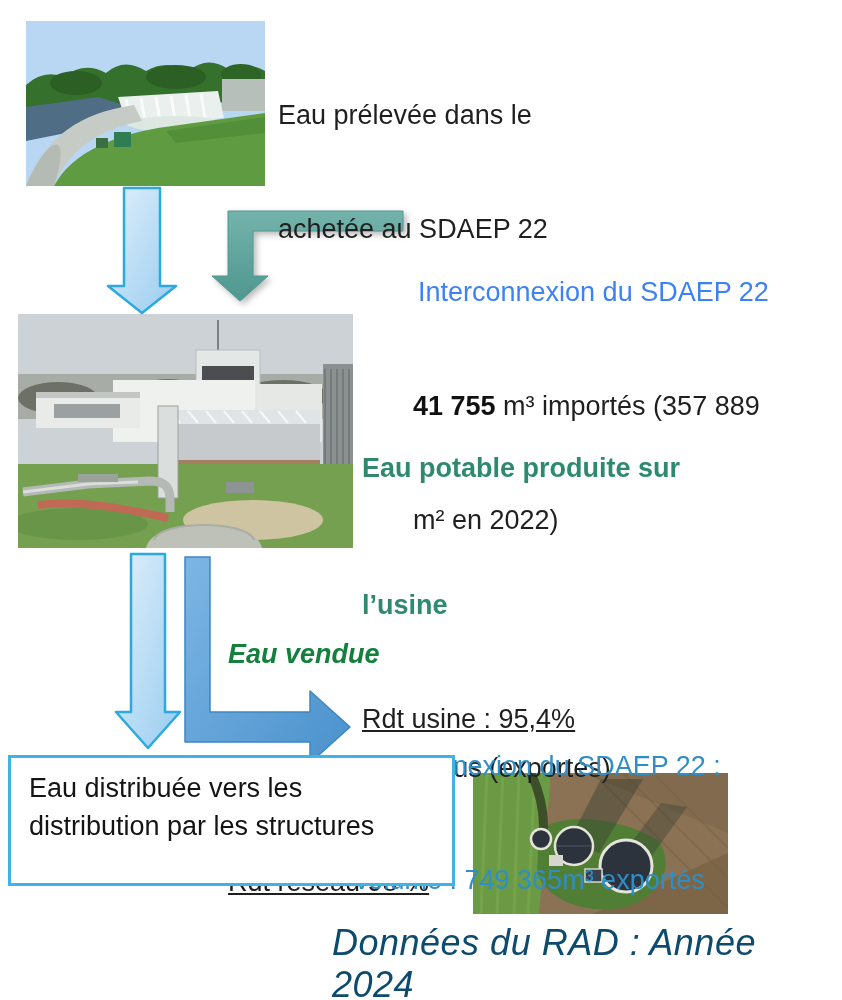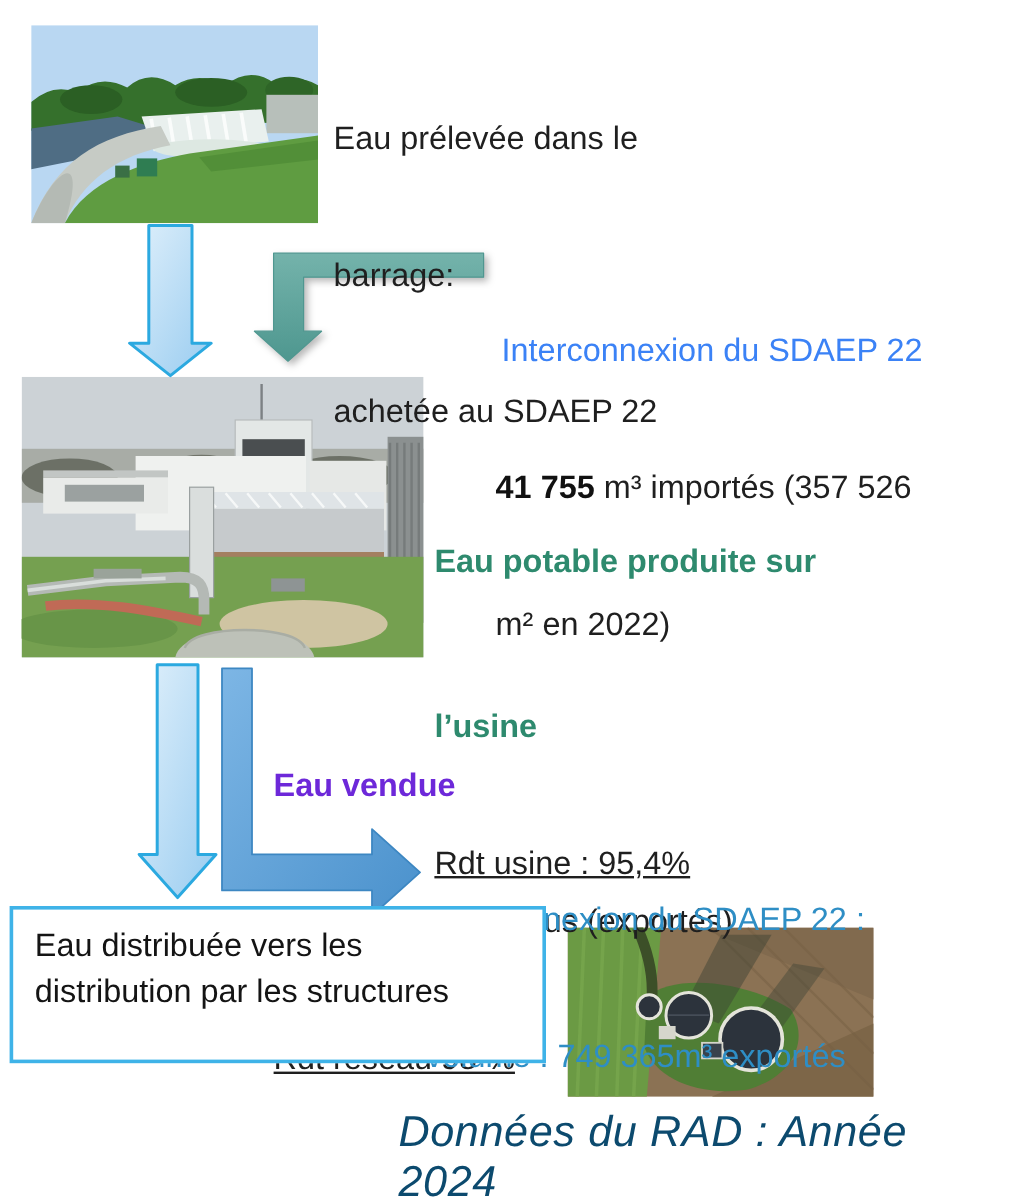--- a/index.html
+++ b/index.html
@@ -7,21 +7,21 @@
     position:relative;width:842px;height:1000px;background:#ffffff;overflow:hidden;
     font-family:"Liberation Sans","DejaVu Sans",sans-serif;color:#1f1f1f;border-radius:21px;
   }
   .layer{position:absolute;left:0;top:0;}
   .photo{position:absolute;display:block;}
   .tblock{position:absolute;font-size:27px;line-height:38px;white-space:pre-wrap;}
   .tblock .ln{min-height:38px;}
   b{font-weight:700;color:#111;}
   .teal-t{color:#3b82f6;}
   .green-t{color:#2E8A6E;font-weight:700;margin-top:23px;}
-  .blue-t{color:#6d28d9;font-weight:700;}
+  .blue-t{color:#15803d;font-weight:700;font-style:italic;}
   .lblue-t{color:#2E8EC5;}
   .underline{text-decoration:underline;}
   .indent{padding-left:6px;}
   .distribution-box{
     position:absolute;left:8px;top:755px;width:447px;height:131px;
     border:3px solid #3FB3E8;box-sizing:border-box;background:#ffffff;
     padding:11px 0 12px 18px;font-size:27px;line-height:38px;color:#141414;
   }
   .footer-caption{
     position:absolute;left:332px;top:922px;font-size:36px;font-style:italic;
@@ -122,27 +122,26 @@
       </linearGradient>
     </defs>
     <polygon points="124,188 160,188 160,286 176,286 142,313 108,286 124,286" fill="url(#gblue)" stroke="#2BA9E0" stroke-width="2.5" stroke-linejoin="round"></polygon>
     <polygon class="arrow-shadow" points="228,211 403,211 403,231 253,231 253,276 268,276 240,301 212,276 228,276" fill="url(#gteal)" stroke="#4f9790" stroke-width="1" stroke-linejoin="round"></polygon>
     <polygon points="131,554 165,554 165,712 180,712 148,748 116,712 131,712" fill="url(#gblue)" stroke="#2BA9E0" stroke-width="2.5" stroke-linejoin="round"></polygon>
     <polygon points="185,557 210,557 210,712 310,712 310,691 350,727 310,763 310,742 185,742" fill="url(#gsteel)" stroke="#3d87c2" stroke-width="1.5" stroke-linejoin="round"></polygon>
   </svg>
 
   <div class="tblock" style="left:278px;top:20px;">
     <div class="ln">Eau prélevée dans le</div>
-    <div class="ln">barrage:</div>
     <div class="ln">achetée au SDAEP 22</div>
   </div>
 
   <div class="tblock" style="left:413px;top:197px;">
     <div class="ln teal-t" style="padding-left:5px;">Interconnexion du SDAEP 22</div>
-    <div class="ln"><b>41 755</b><span> m³ importés (357 526</span></div>
+    <div class="ln"><b>41 755</b><span> m³ importés (357 889</span></div>
     <div class="ln">m² en 2022)</div>
   </div>
 
   <div class="tblock" style="left:362px;top:350px;">
     <div class="ln green-t">Eau potable produite sur</div>
     <div class="ln green-t">l’usine</div>
     <div class="ln underline">Rdt usine : 95,4%</div>
   </div>
 
   <div class="tblock" style="left:228px;top:559px;">

